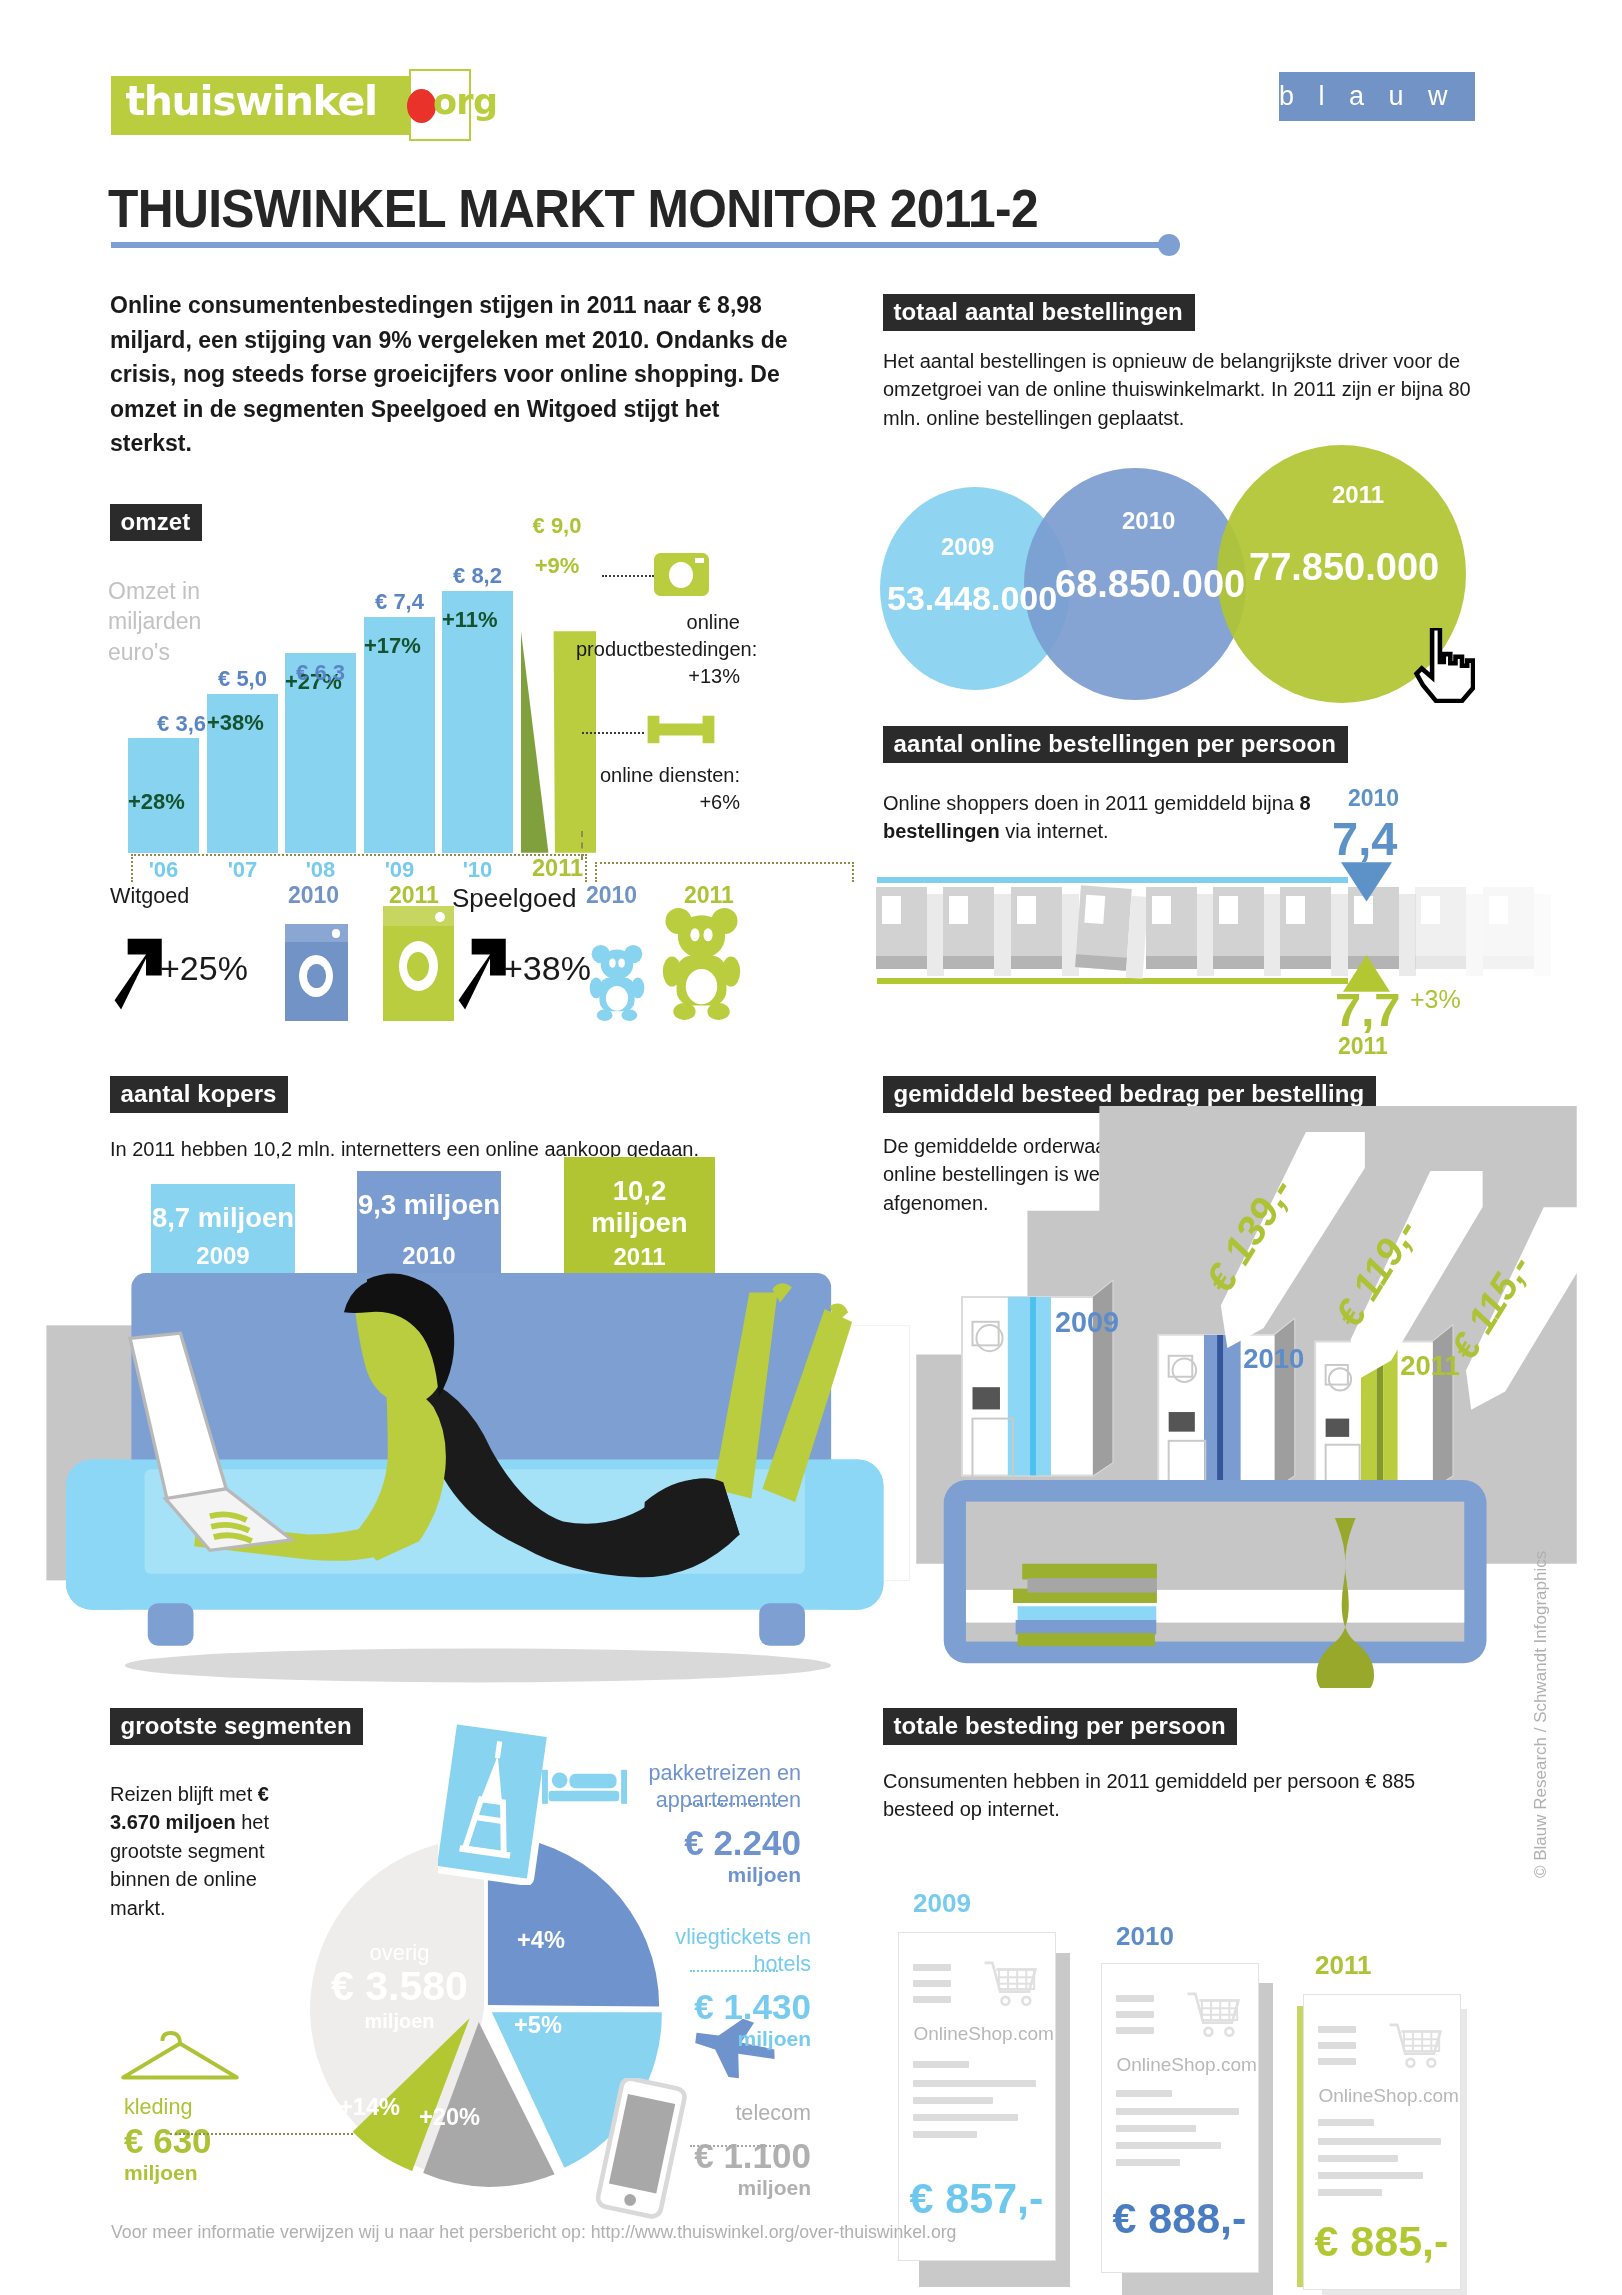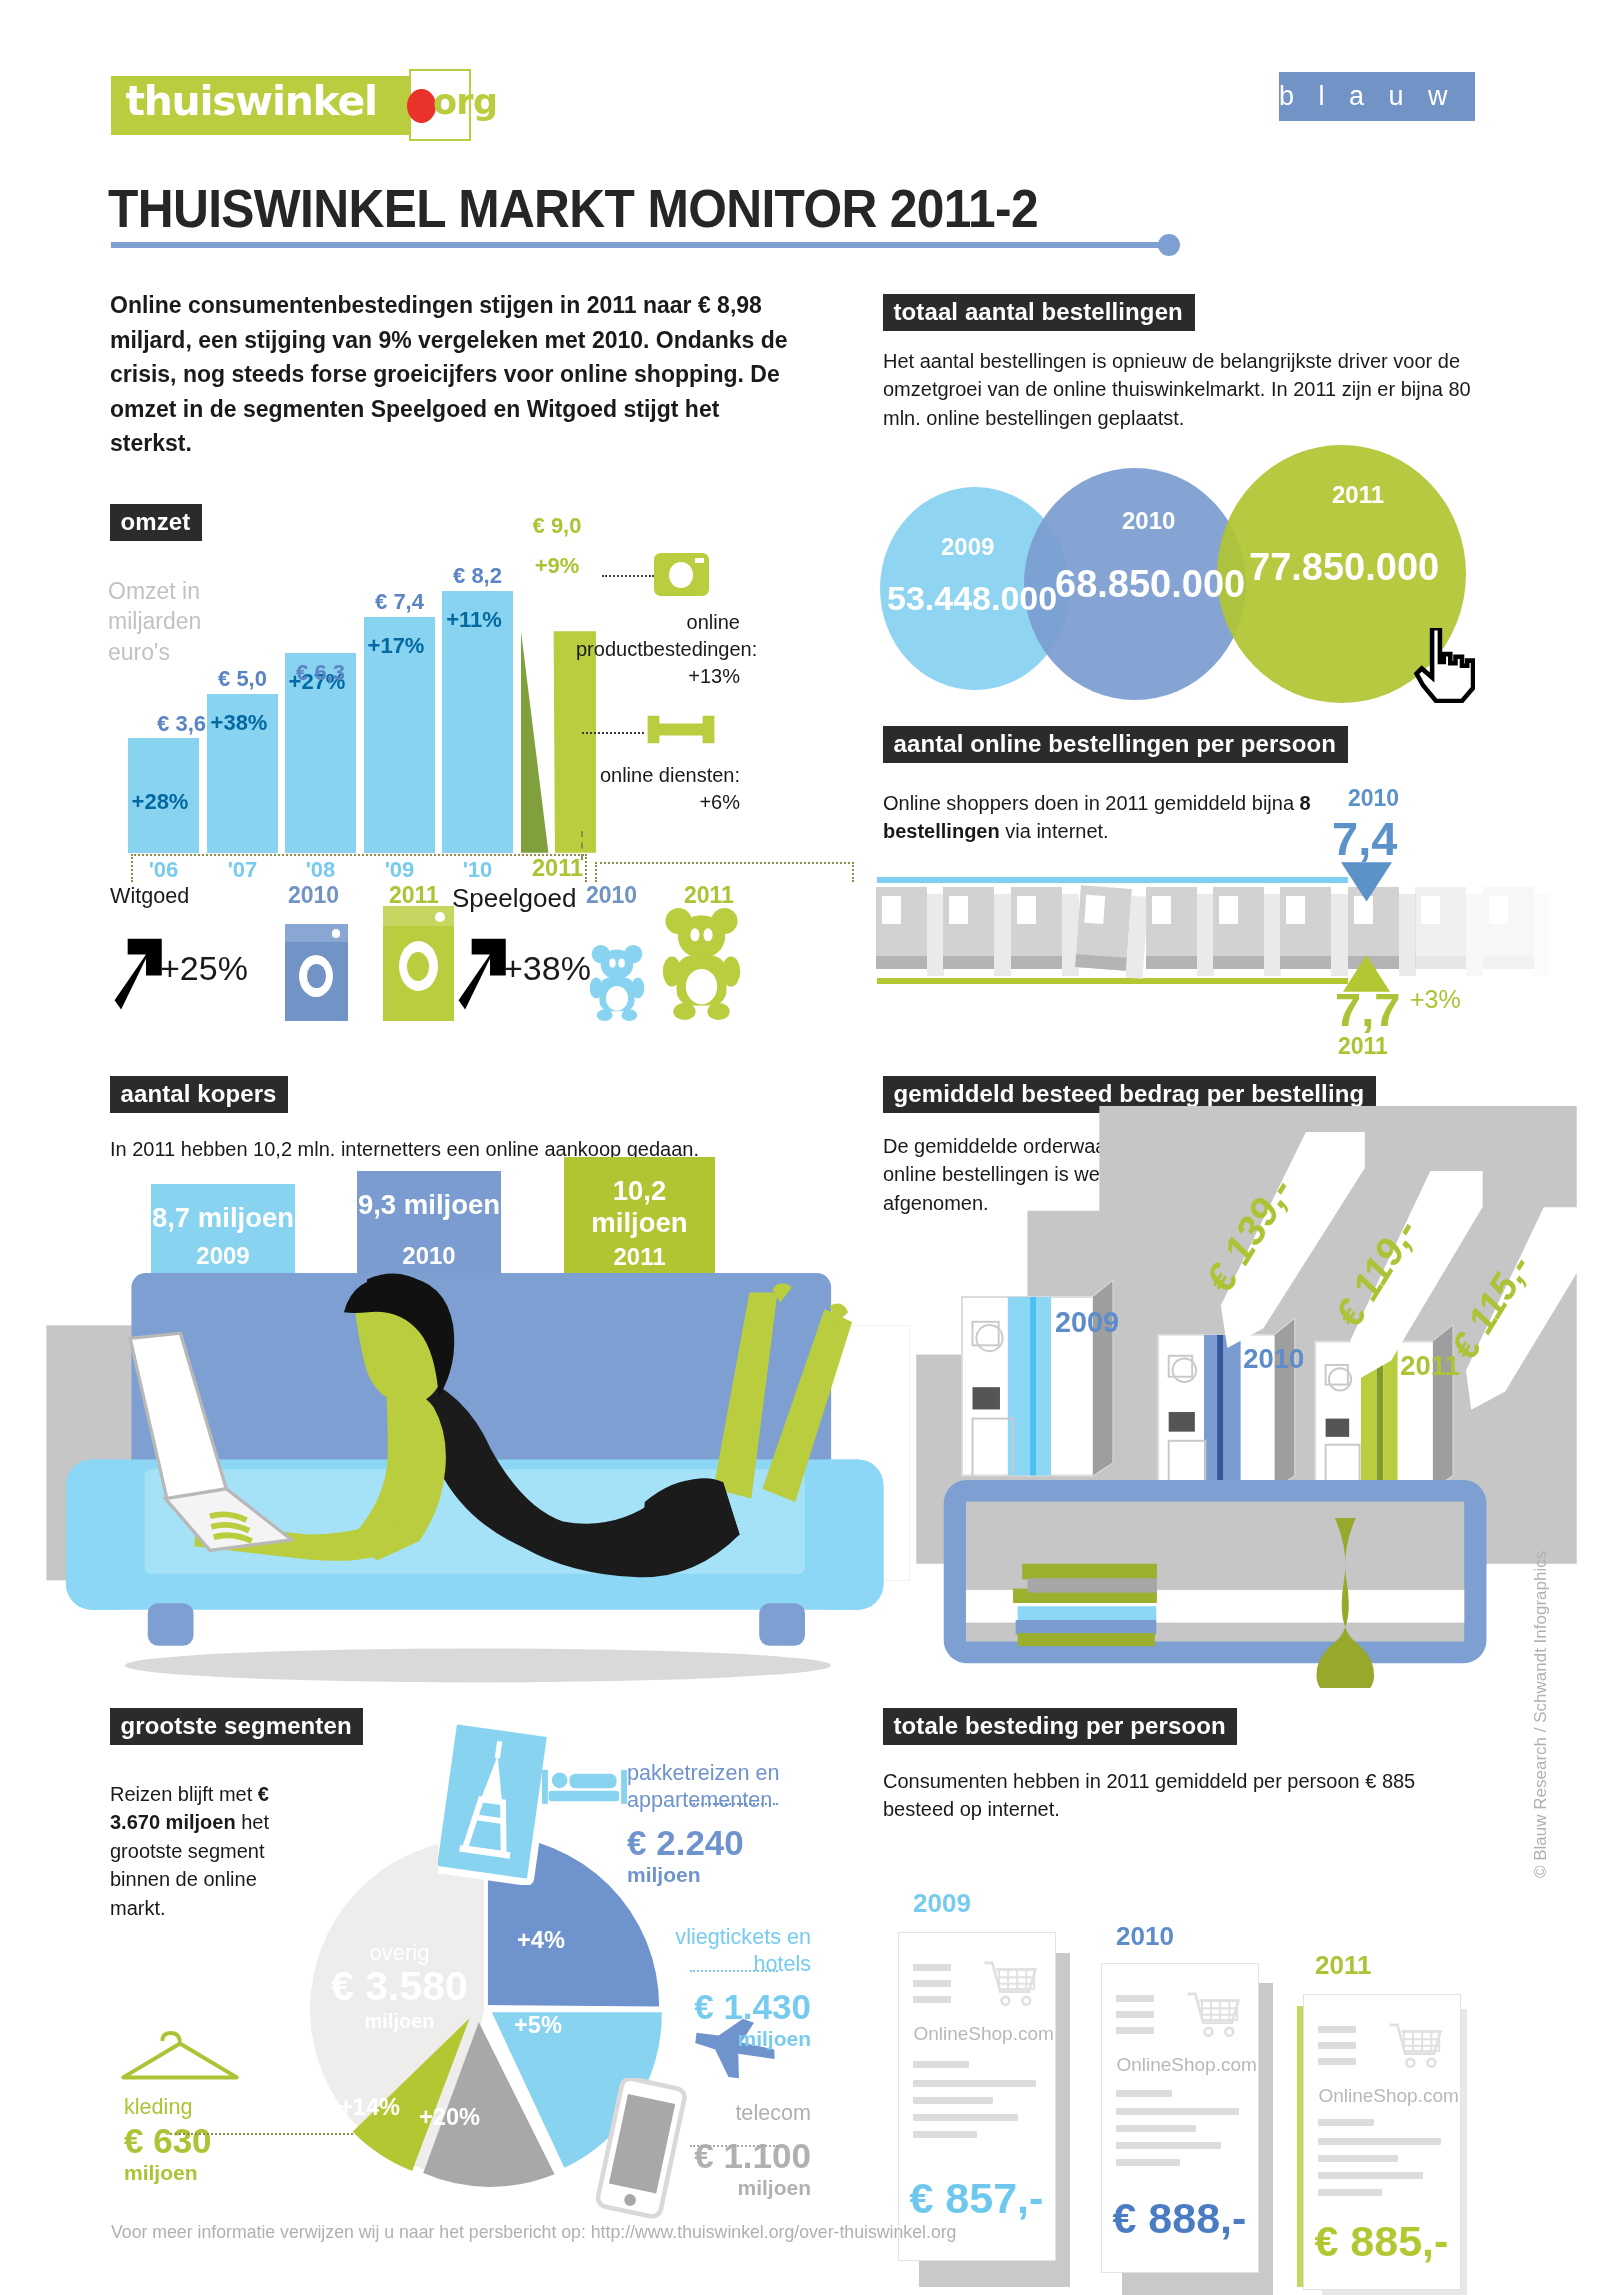--- a/index.html
+++ b/index.html
@@ -43,21 +43,21 @@
   #title-dot{left:1158px;top:234px;width:22px;height:22px;border-radius:50%;background:#7e9fd2;}
 
   #intro{left:110px;top:288px;width:694px;font-size:23px;font-weight:bold;line-height:1.5;color:#1a1a1a;}
 
   
   #omzet-title{left:110px;top:504px;}
   #omzet-sub{left:108px;top:576px;width:151px;font-size:23px;line-height:1.32;color:#c2c2c2;}
   #omzet-chart{left:128px;top:559px;width:471px;height:294px;}
   .bar{position:absolute;bottom:0;width:71px;background:#87d3f0;}
   .barval{position:absolute;left:0;width:71px;text-align:center;font-size:22px;font-weight:bold;color:#5b84c4;}
-  .barpct{position:absolute;left:0;width:64px;text-align:center;font-size:22px;font-weight:bold;color:#0369a1;}
+  .barpct{position:absolute;left:0;width:64px;font-size:22px;font-weight:bold;color:#14532d;}
   .xlab{position:absolute;width:71px;text-align:center;font-size:22px;font-weight:bold;color:#76cbef;}
   #tri-wrap{position:absolute;left:393px;bottom:0;width:75px;height:222px;}
   #tri-wrap svg{display:block;}
   #lab2011{position:absolute;left:387px;top:296px;width:85px;text-align:center;font-size:23.6px;font-weight:bold;color:#adc335;}
   #val90{position:absolute;left:380px;top:-46px;width:98px;text-align:center;font-size:22px;font-weight:bold;color:#adc335;}
   #pct9{position:absolute;left:380px;top:-6.5px;width:98px;text-align:center;font-size:22px;font-weight:bold;color:#adc335;}
 
   #prod-icon{left:654px;top:553px;width:55px;height:43px;background:#b9cd3e;border-radius:6.5px;}
   #prod-icon .lens{position:absolute;left:15px;top:8.5px;width:23.6px;height:26px;border-radius:50%;background:#fff;}
   #prod-icon .flash{position:absolute;left:41px;top:4.6px;width:9.2px;height:5.9px;background:#fff;}
@@ -607,21 +607,21 @@
     <path d="M95 22 q0 -16 -14 -16 q-13 0 -13 12" stroke="#adc335" stroke-width="6" fill="none"></path>
     <path d="M95 22 L8 74 L182 74 Z" stroke="#adc335" stroke-width="6" fill="none" stroke-linejoin="round"></path>
   </svg>
 </div>
 <div class="abs" id="kleding-txt">
   <div class="seg-name green">kleding</div>
   <div class="seg-amt green">€ 630</div>
   <div class="seg-unit green">miljoen</div>
 </div>
 
-<div class="abs" style="left:627px;top:1760px;width:196px;">
+<div class="abs" style="left:605px;top:1760px;width:196px;text-align:right;">
   <div class="seg-name" style="color:#6f93cd;">pakketreizen en appartementen</div>
   <div class="seg-amt" style="color:#6f93cd;margin-top:9.2px;">€ 2.240</div>
   <div class="seg-unit" style="color:#6f93cd;">miljoen</div>
 </div>
 <div class="abs" style="left:615px;top:1924px;width:196px;text-align:right;">
   <div class="seg-name" style="color:#76cbef;">vliegtickets en hotels</div>
   <div class="seg-amt" style="color:#76cbef;margin-top:9.2px;">€ 1.430</div>
   <div class="seg-unit" style="color:#76cbef;">miljoen</div>
 </div>
 <div class="abs" style="left:615px;top:2100px;width:196px;text-align:right;">

